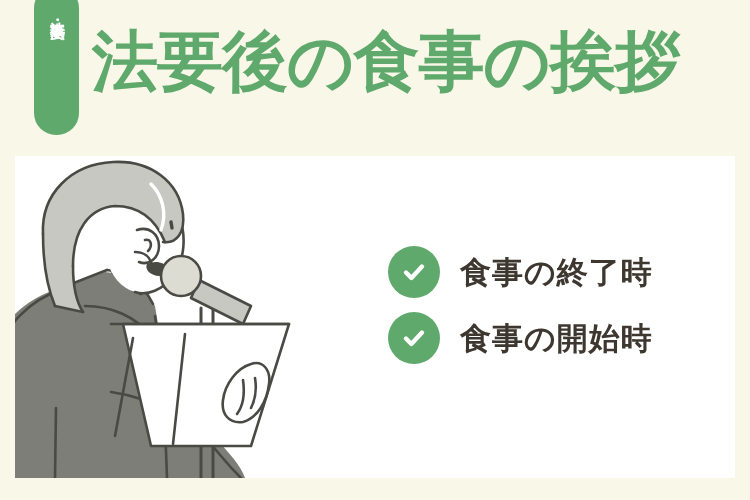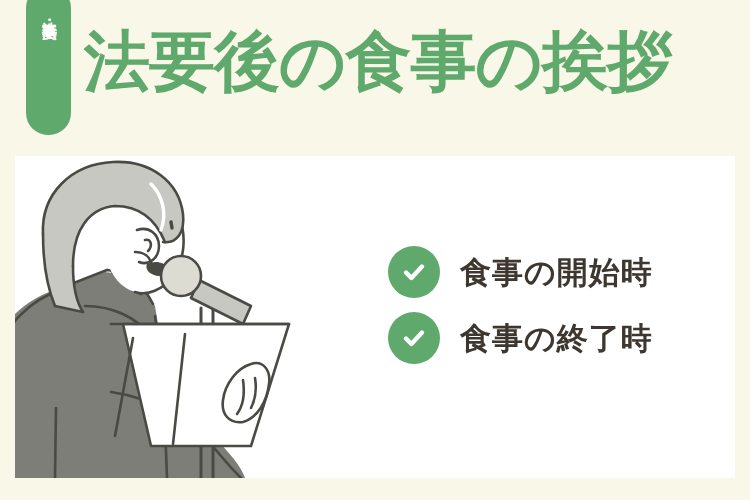--- a/index.html
+++ b/index.html
@@ -13,21 +13,21 @@
 
   #page {
     position:relative;
     width:750px; height:500px;
     background:#F9F7E7;
   }
 
   
   .header {
     position:absolute;
-    left:8px; top:0;
+    left:16px; top:0;
     width:732px; height:156px;
   }
 
   .category-badge {
     position:absolute;
     left:18px; top:-14px;
     width:45px; height:149px;
     background:#5FA96C;
     border-radius:22px 22px 22px 22px;
     display:flex;
@@ -207,27 +207,27 @@
     </div>
 
     <div class="checklist">
 
       <div class="check-item">
         <span class="check-circle">
           <svg width="30" height="30" viewBox="0 0 30 30">
             <path d="M7 15.5 L12.4 21 L23 9.5" fill="none" stroke="#FFFFFF" stroke-width="4.4" stroke-linecap="round" stroke-linejoin="round"></path>
           </svg>
         </span>
-        <span class="check-label">食事の開始時</span>
+        <span class="check-label">食事の終了時</span>
       </div>
 
       <div class="check-item">
         <span class="check-circle">
           <svg width="30" height="30" viewBox="0 0 30 30">
             <path d="M7 15.5 L12.4 21 L23 9.5" fill="none" stroke="#FFFFFF" stroke-width="4.4" stroke-linecap="round" stroke-linejoin="round"></path>
           </svg>
         </span>
-        <span class="check-label">食事の終了時</span>
+        <span class="check-label">食事の開始時</span>
       </div>
 
     </div>
   </div>
 </div>
 
 </body></html>

